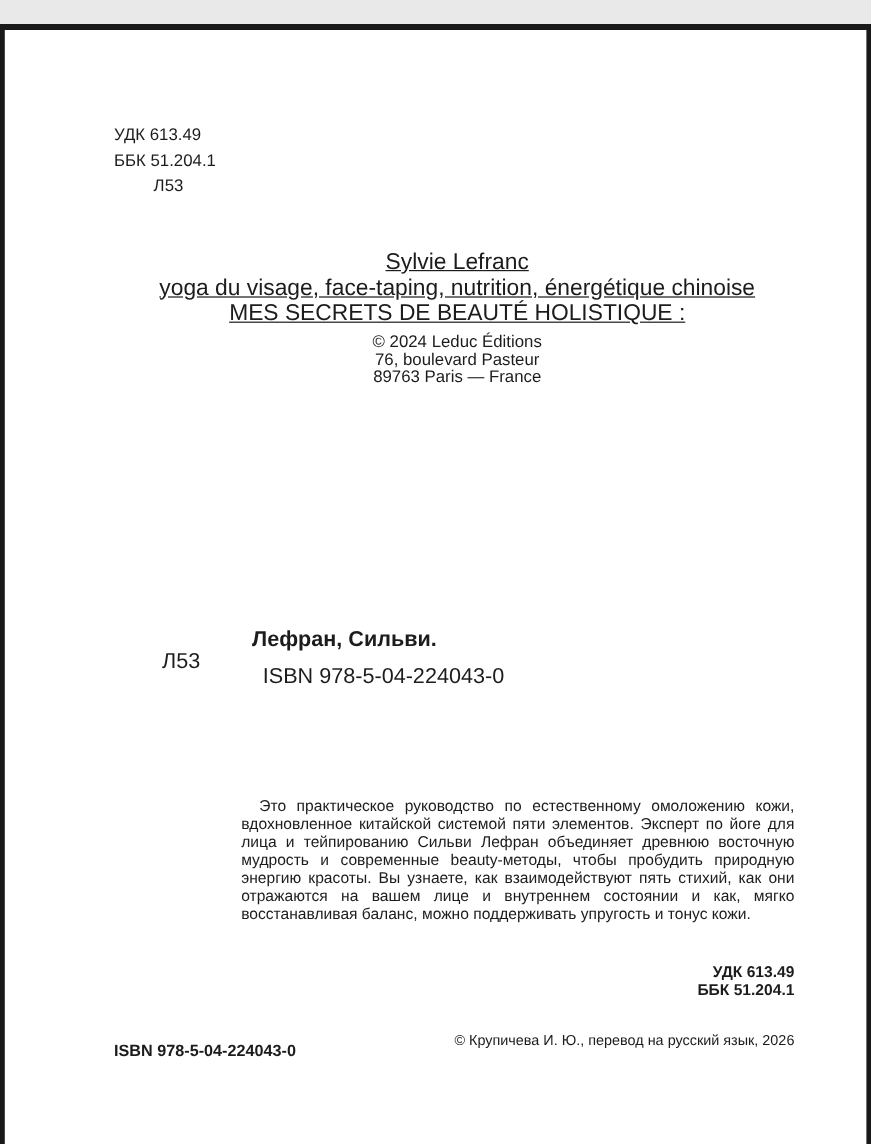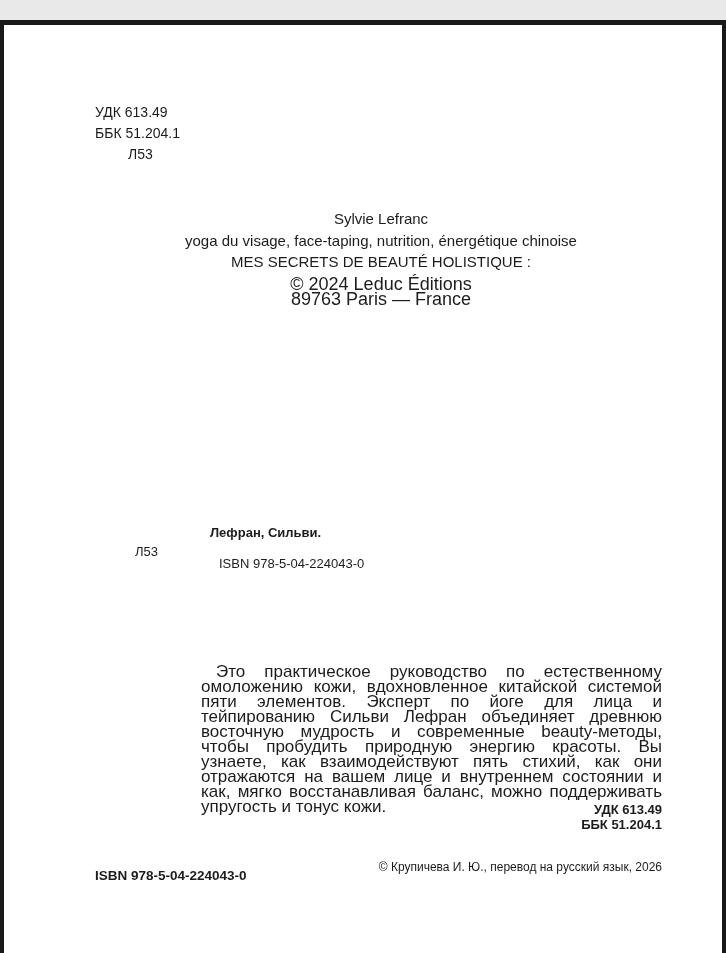--- a/index.html
+++ b/index.html
@@ -33,38 +33,39 @@
     white-space: nowrap;
   }
   .top-codes .author-code { padding-left: 33px; }
 
   
   .orig-title {
     left: 91px;
     top: 183px;
     width: 572px;
     text-align: center;
-    font-size: 15px;
+    font-size: 19px;
     line-height: 21.5px;
+    text-decoration: underline;
   }
   .orig-copyright {
     left: 91px;
     top: 252px;
     width: 572px;
     text-align: center;
-    font-size: 18px;
+    font-size: 14px;
     line-height: 14.6px;
   }
 
   
   .card {
     left: 131px;
     top: 498px;
     width: 527px;
-    font-size: 13px;
+    font-size: 18px;
     line-height: 19px;
   }
   .card-author {
     margin-left: 75px;
     font-weight: bold;
   }
   .card-body { position: relative; }
   .card-code {
     position: absolute;
     left: 0;
@@ -81,21 +82,21 @@
     margin-left: 84px;
     margin-top: 12px;
     white-space: nowrap;
   }
 
   
   .annotation {
     left: 197px;
     top: 639px;
     width: 461px;
-    font-size: 17px;
+    font-size: 13px;
     line-height: 15px;
     text-align: justify;
     text-indent: 15px;
   }
 
   
   .bottom-codes {
     left: 197px;
     top: 777px;
     width: 461px;
@@ -137,20 +138,21 @@
   </div>
 
   <div class="abs orig-title">
     <div>Sylvie Lefranc</div>
     <div>yoga du visage, face-taping, nutrition, énergétique chinoise</div>
     <div>MES SECRETS DE BEAUTÉ HOLISTIQUE :</div>
   </div>
 
   <div class="abs orig-copyright">
     <div>© 2024 Leduc Éditions</div>
+    <div>76, boulevard Pasteur</div>
     <div>89763 Paris — France</div>
   </div>
 
   <div class="abs card">
     <div class="card-author">Лефран, Сильви.</div>
     <div class="card-body">
       <span class="card-code">Л53</span>
     </div>
     <div class="card-isbn">ISBN 978-5-04-224043-0</div>
   </div>

